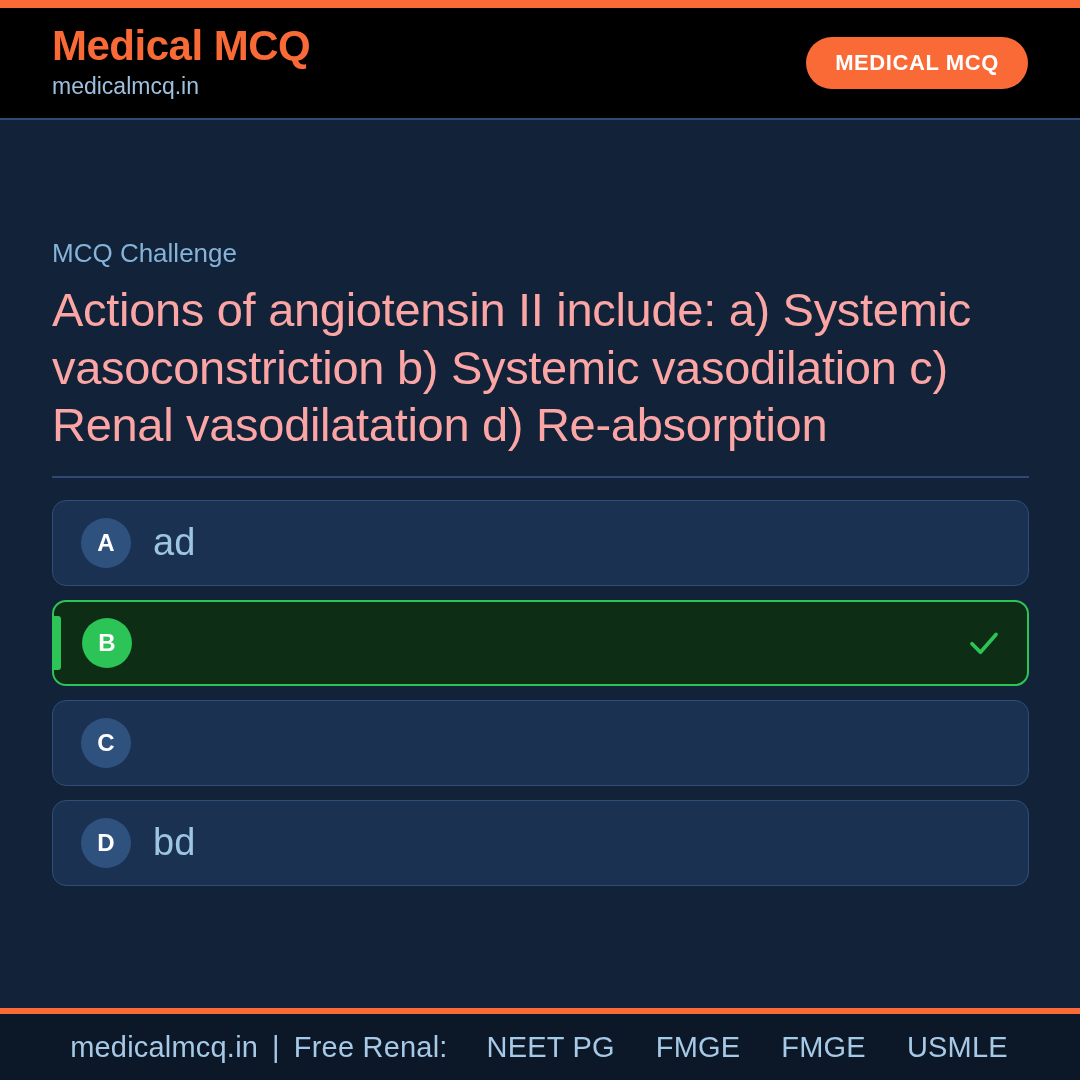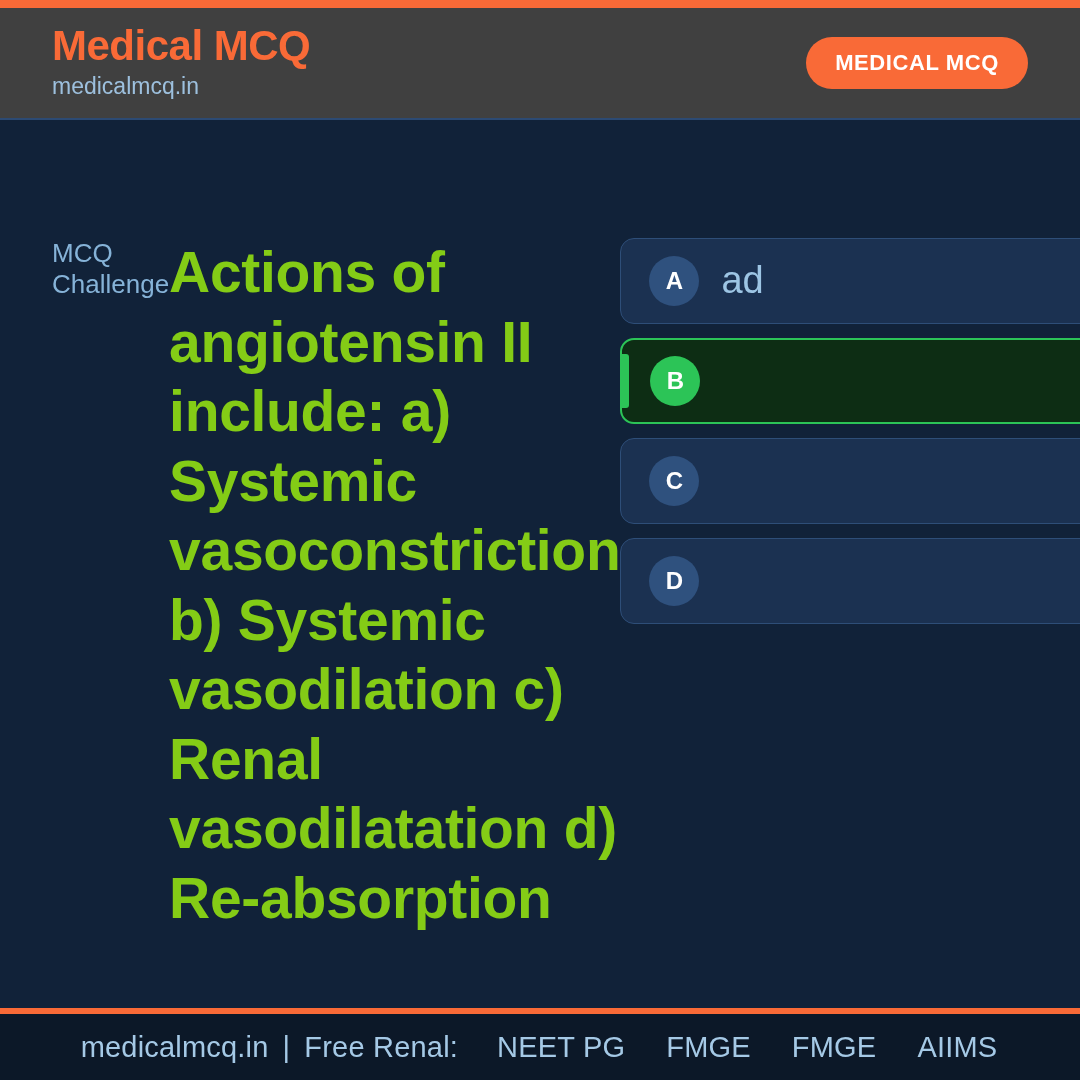--- a/index.html
+++ b/index.html
@@ -23,21 +23,21 @@
     height: 8px;
     width: 100%;
     background: #f96a37;
     flex: 0 0 auto;
   }
 
   
   .header {
     height: 112px;
     flex: 0 0 auto;
-    background: #404040;
+    background: #000000;
     border-bottom: 2px solid #2c4straight;
     border-bottom: 2px solid #2c4a73;
     display: flex;
     align-items: center;
     justify-content: space-between;
     padding: 0 52px;
     position: relative;
   }
 
   .brand-block { display: flex; flex-direction: column; justify-content: center; }
@@ -67,36 +67,36 @@
     border-radius: 26px;
     white-space: nowrap;
   }
 
   
   .main {
     flex: 1 1 auto;
     background: #112239;
     padding: 118px 52px 0 52px;
     display: flex;
-    flex-direction: row;
+    flex-direction: column;
     min-height: 0;
   }
 
   .eyebrow {
     font-size: 26px;
     color: #86b3d8;
     line-height: 1.2;
     margin-bottom: 12px;
   }
 
   .question {
-    font-size: 57px;
-    font-weight: bold;
+    font-size: 47px;
+    font-weight: normal;
     line-height: 1.22;
-    color: #84cc16;
+    color: #fca5a5;
     letter-spacing: -0.3px;
     max-width: 990px;
   }
 
   .divider {
     height: 2px;
     background: #2c4a73;
     margin: 23px 0 22px 0;
     width: 977px;
   }
@@ -233,21 +233,22 @@
 
     <div class="option">
 
       <div class="opt-letter">C</div>
 
     </div>
 
     <div class="option">
 
       <div class="opt-letter">D</div>
+      <div class="opt-text">bd</div>
 
     </div>
 
   </div>
 </div>
 
 <div class="footer">
-  <div class="footer-text"><span>medicalmcq.in</span><span class="fsep">|</span><span>Free Renal:</span><span class="flink">NEET PG</span><span class="flink">FMGE</span><span class="flink">FMGE</span><span class="flink">AIIMS</span></div>
+  <div class="footer-text"><span>medicalmcq.in</span><span class="fsep">|</span><span>Free Renal:</span><span class="flink">NEET PG</span><span class="flink">FMGE</span><span class="flink">FMGE</span><span class="flink">USMLE</span></div>
 </div>
 
 </body></html>

